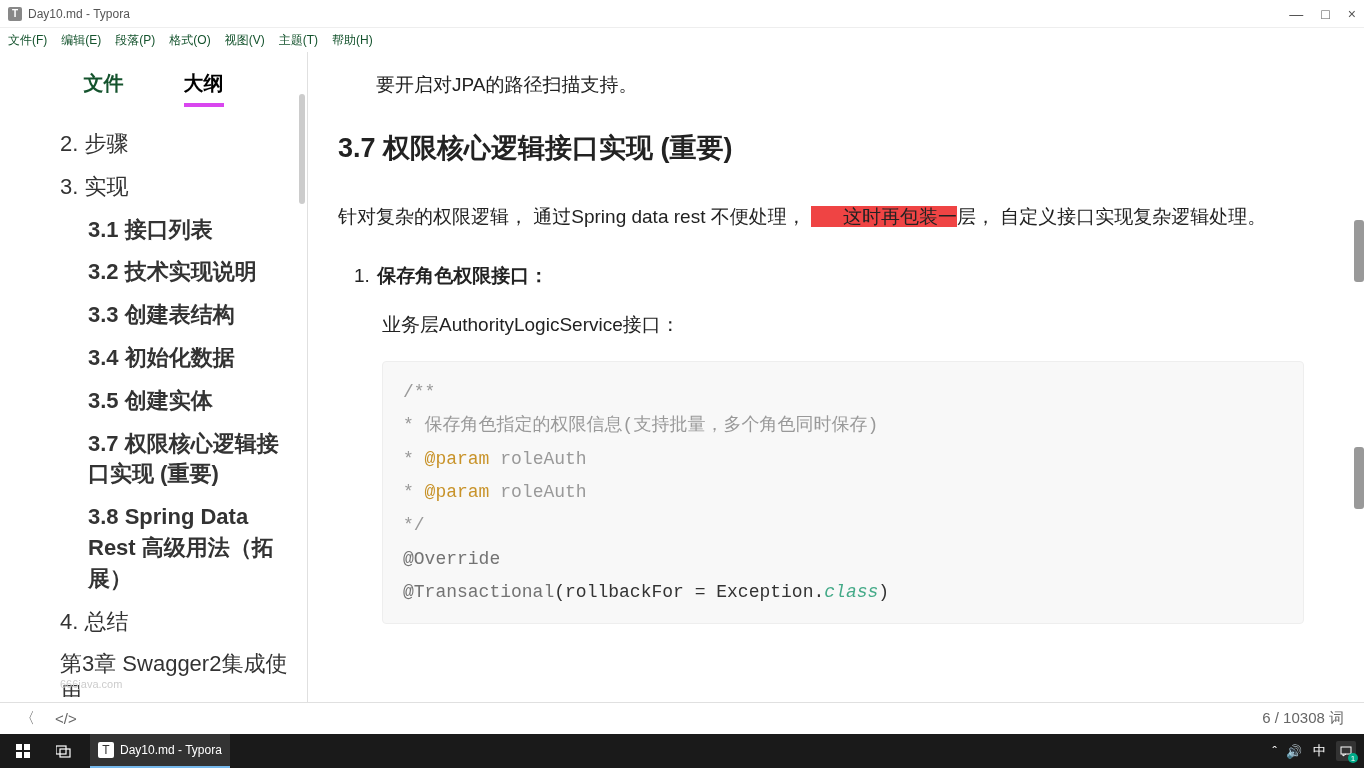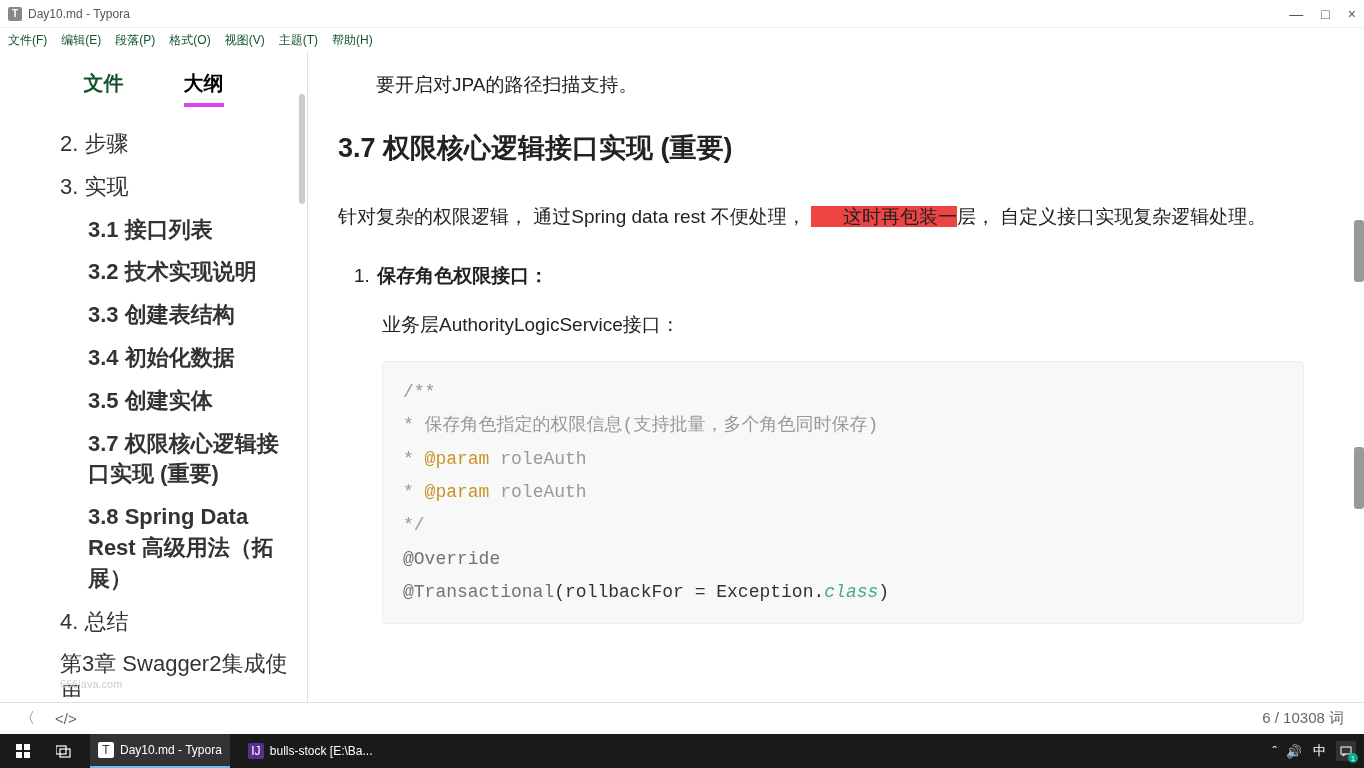--- a/index.html
+++ b/index.html
@@ -147,24 +147,20 @@
     <div class="tb-btn">
       <svg width="16" height="14" viewBox="0 0 16 14">
           <rect x="0" y="2" width="10" height="8" fill="none" stroke="#fff" stroke-width="1.2"></rect>
           <rect x="4" y="5" width="10" height="8" fill="none" stroke="#fff" stroke-width="1.2"></rect>
         </svg>
     </div>
     <div class="tb-btn active">
       <span class="tb-icon" style="background:#fff;color:#333">T</span>
       <span>Day10.md - Typora</span>
     </div>
-    <div class="tb-btn">
-      <span class="tb-icon" style="background:#5c2d91">IJ</span>
-      <span>bulls-stock [E:\Ba...</span>
-    </div>
   </div>
   <div class="tray">
     <span>ˆ</span>
     <span>🔊</span>
     <span>中</span>
     <span class="notif">
       <svg width="12" height="12" viewBox="0 0 12 12">
           <rect x="1" y="2" width="10" height="7" fill="none" stroke="#fff"></rect>
           <path d="M3 9 L3 11 L6 9" fill="none" stroke="#fff"></path>
         </svg>

